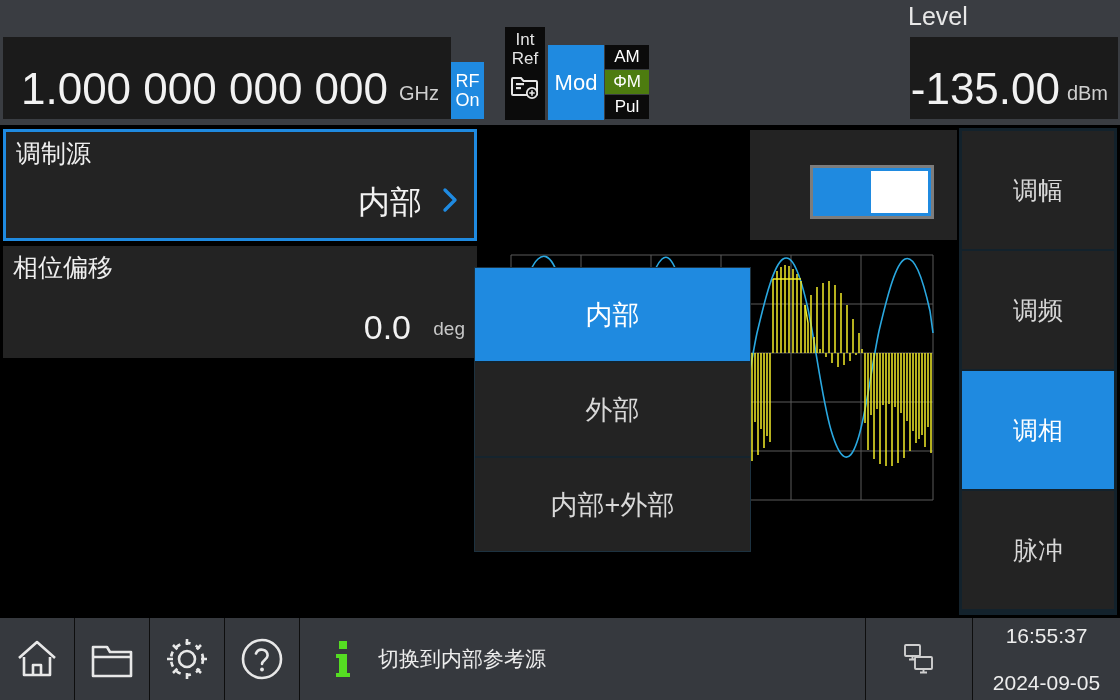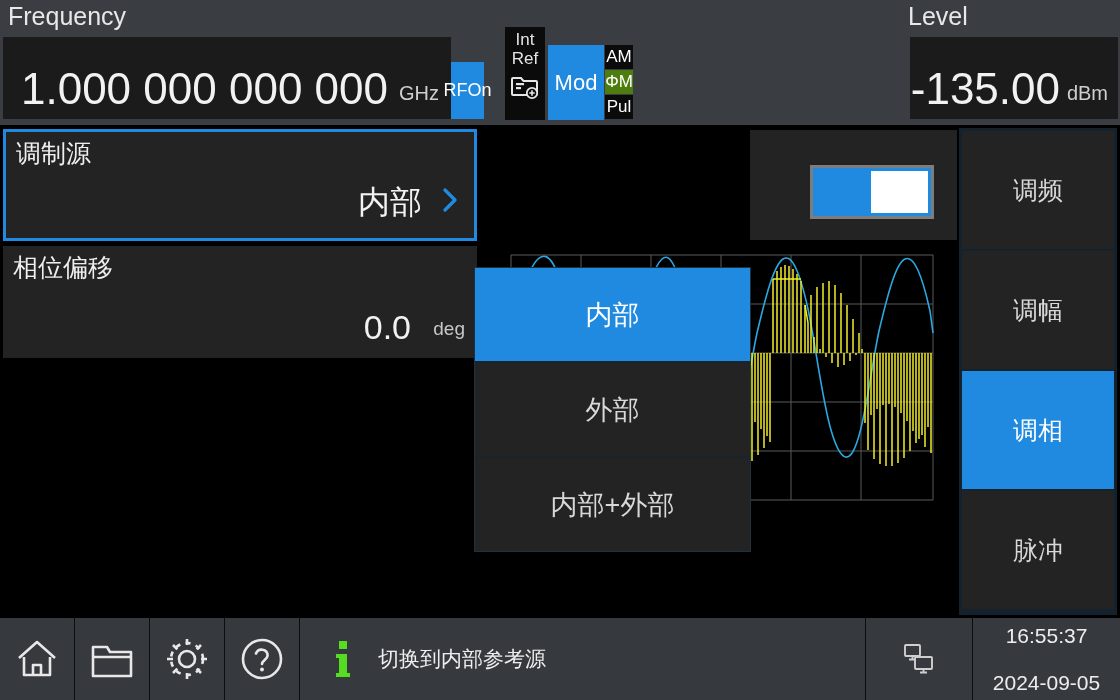--- a/index.html
+++ b/index.html
@@ -27,40 +27,40 @@
     position: absolute; right: 63px; bottom: 8px;
     font-size: 44px; color: #f2f2f2; white-space: nowrap; line-height: 1;
   }
   .freq-unit {
     position: absolute; right: 12px; bottom: 14px;
     font-size: 20px; color: #cfcfcf;
   }
   .rf-btn {
     position: absolute; left: 451px; top: 62px; width: 33px; height: 57px;
     background: #1f8ae0; color: #ffffff; font-size: 18px; line-height: 1.05;
-    display: flex; align-items: center; justify-content: center;
+    display: flex; flex-direction: column; align-items: center; justify-content: center;
   }
 
   
   .intref {
     position: absolute; left: 505px; top: 27px; width: 40px; height: 93px;
     background: #0b0b0b; display: flex; flex-direction: column;
     align-items: center; justify-content: flex-start; padding-top: 3px;
   }
   .intref-t { font-size: 17px; color: #e4e4e4; line-height: 1.12; }
   .folder-ic { margin-top: 6px; }
 
   .mod-box {
     position: absolute; left: 548px; top: 45px; width: 56px; height: 75px;
     background: #1f8ae0; color: #fff; font-size: 22px;
     display: flex; align-items: center; justify-content: center;
   }
   .mod-tags { position: absolute; left: 605px; top: 45px; width: 44px; height: 75px; }
   .mtag {
-    width: 28px; height: 24px; font-size: 17px; color: #ffffff;
+    width: 44px; height: 24px; font-size: 17px; color: #ffffff;
     display: flex; align-items: center; justify-content: center;
     background: #0b0b0b; margin-bottom: 1px;
   }
   .mtag.on { background: #4d7c0f; }
 
   .level-block { position: absolute; left: 900px; top: 0; width: 220px; height: 160px; }
   .level-readout {
     position: absolute; left: 10px; top: 37px; width: 208px; height: 82px;
     background: #1b1b1b;
   }
@@ -157,21 +157,20 @@
   }
 </style>
 </head>
 <body>
 
 <div id="app">
 
   <div class="header">
 
     <div class="freq-block">
-      <div class="block-title">Frequency</div>
       <div class="freq-readout">
         <span class="freq-value">1.000 000 000 000</span>
         <span class="freq-unit">GHz</span>
       </div>
       <div class="rf-btn">
         <span>RF</span>
         <span>On</span>
       </div>
     </div>
 
@@ -301,22 +300,22 @@
       </div>
     </div>
 
     <div class="dropdown">
       <div class="dd-item on">内部</div>
       <div class="dd-item">外部</div>
       <div class="dd-item">内部+外部</div>
     </div>
 
     <div class="sidebar">
+      <div class="sb-item">调幅</div>
       <div class="sb-item">调频</div>
-      <div class="sb-item">调幅</div>
       <div class="sb-item on">调相</div>
       <div class="sb-item">脉冲</div>
     </div>
   </div>
 
   <div class="footer">
     <div class="ficon" style="left:0;">
       <svg width="46" height="46" viewBox="0 0 46 46">
         <path d="M5 22 L23 6 L41 22" fill="none" stroke="#e8e8e8" stroke-width="2.6" stroke-linejoin="round"></path>
         <path d="M10 21 V39 H36 V21" fill="none" stroke="#e8e8e8" stroke-width="2.6" stroke-linejoin="round"></path>

